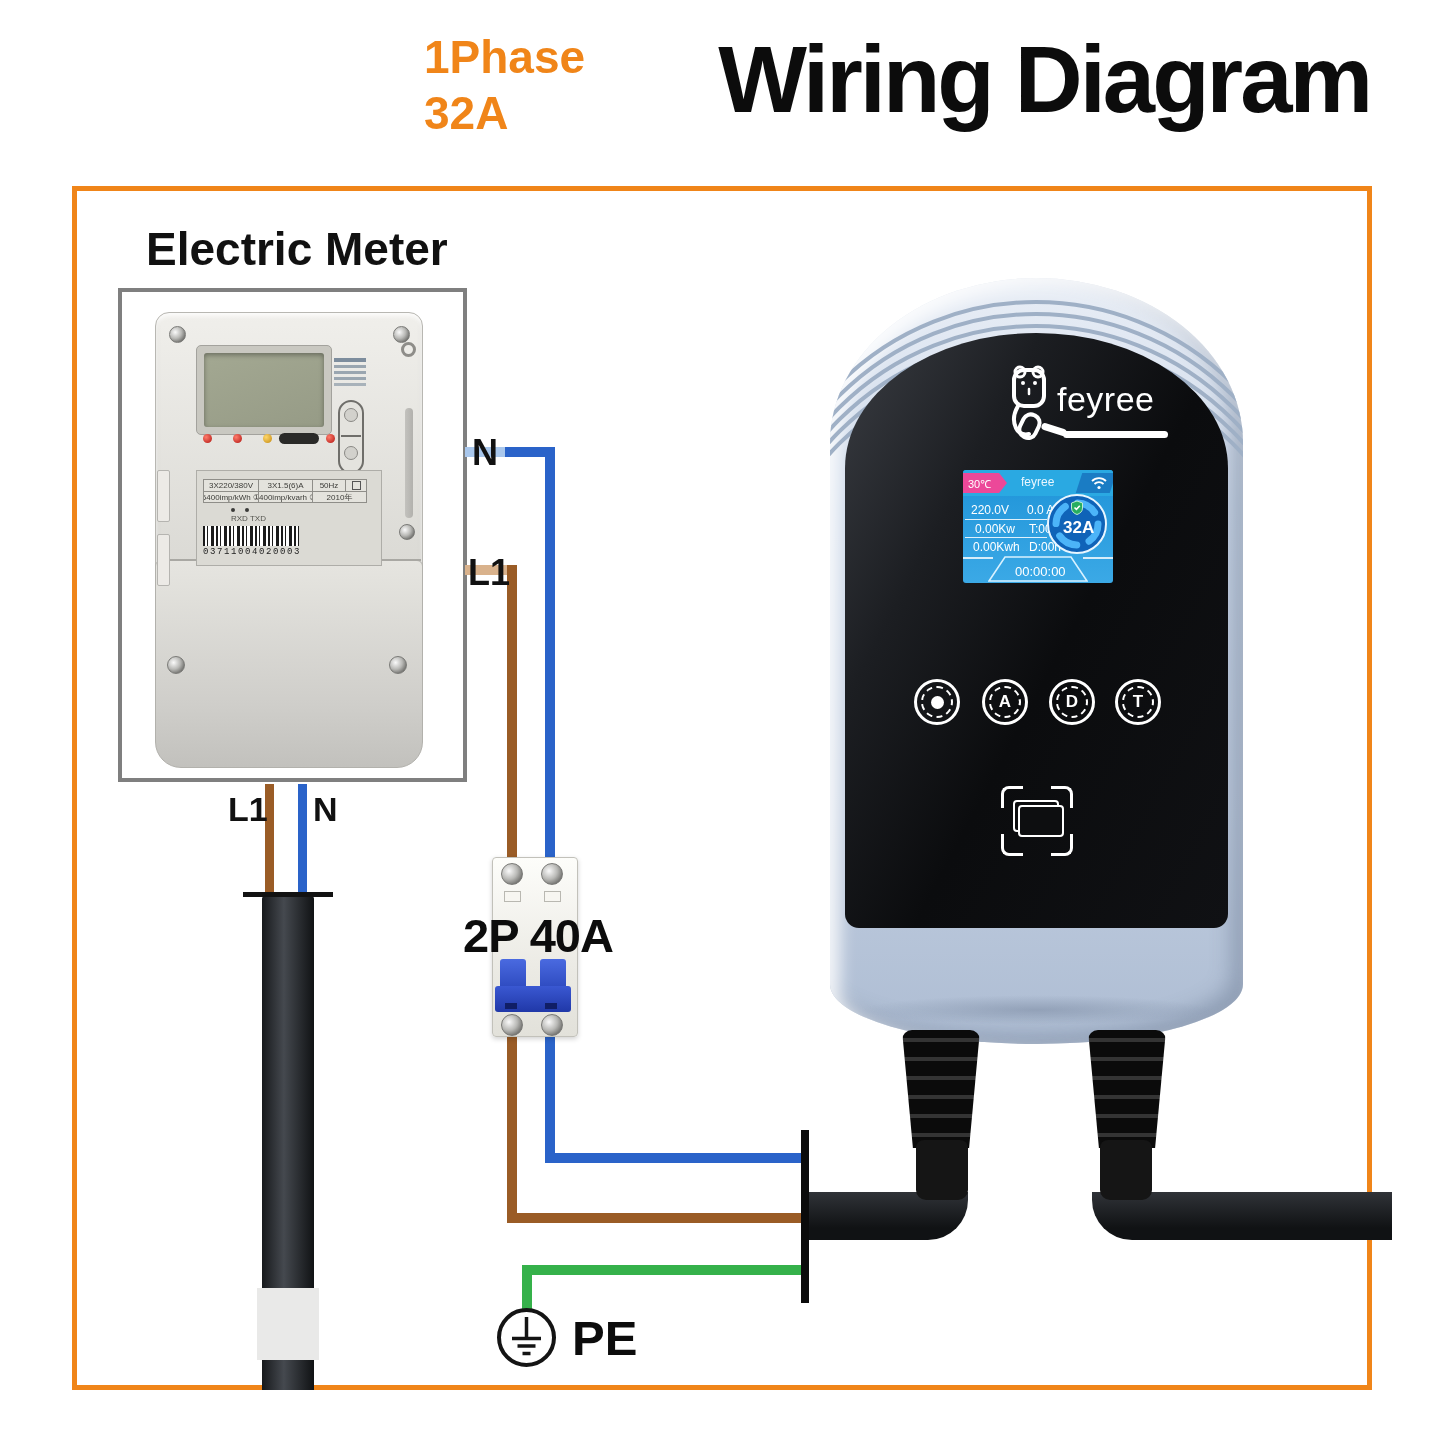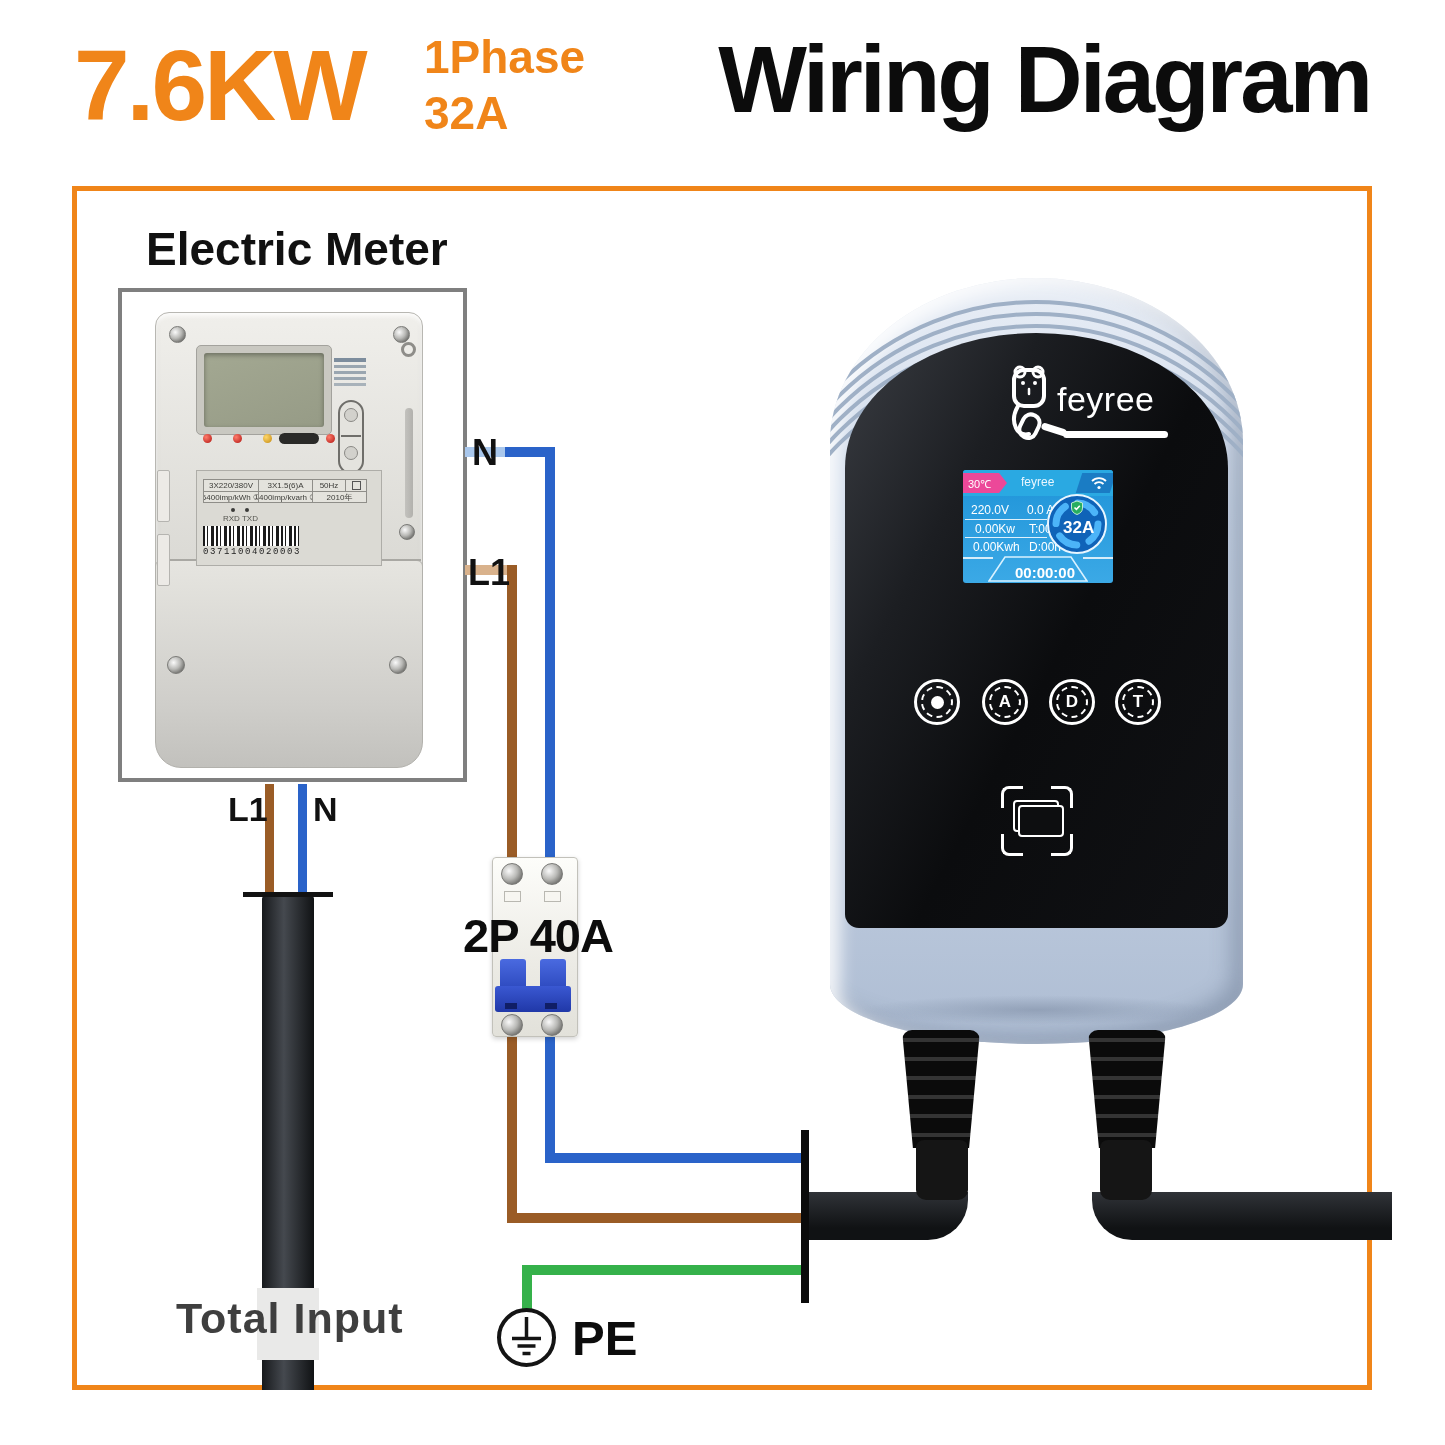--- a/index.html
+++ b/index.html
@@ -19,21 +19,20 @@
             color:#fff;font-size:17px;font-weight:bold;}
   .rfid-corner{position:absolute;width:22px;height:22px;box-sizing:border-box;}
   .np-cell{box-sizing:border-box;border-right:1px solid #8f8e89;display:flex;align-items:center;
            justify-content:center;font-size:8px;color:#3c3c38;overflow:hidden;white-space:nowrap;}
 </style>
 </head>
 <body>
 
 <div class="canvas">
 
-  <div class="txt" style="left:74px;top:28px;font-size:100px;font-weight:bold;color:#F08519;letter-spacing:-3px;">7.6KW</div>
   <div class="txt" style="left:424px;top:30px;font-size:46px;font-weight:bold;color:#F08519;">1Phase</div>
   <div class="txt" style="left:424px;top:86px;font-size:46px;font-weight:bold;color:#F08519;">32A</div>
   <div class="txt" style="right:75px;top:26px;font-size:94px;font-weight:bold;color:#0c0c0c;letter-spacing:-3px;">Wiring Diagram</div>
 
   <div class="abs" style="left:72px;top:186px;width:1300px;height:1204px;border:5px solid #F08519;box-sizing:border-box;z-index:1;"></div>
 
   <div class="txt" style="left:146px;top:222px;font-size:46px;font-weight:bold;color:#111;z-index:3;">Electric Meter</div>
 
   <div class="abs" style="left:118px;top:288px;width:349px;height:494px;border:4px solid #7f7f7f;box-sizing:border-box;background:#fff;z-index:2;"></div>
 
@@ -99,21 +98,21 @@
         <div class="np-cell" style="width:55px;">6400imp/kWh ①</div>
         <div class="np-cell" style="width:54px;">6400imp/kvarh ②</div>
         <div class="np-cell" style="width:53px;border-right:none;">2010年</div>
       </div>
     </div>
 
     <div class="abs" style="left:76px;top:196px;width:24px;height:5px;">
       <div style="position:absolute;left:0;top:0;width:4px;height:4px;border-radius:50%;background:#3a3a38;"></div>
       <div style="position:absolute;left:14px;top:0;width:4px;height:4px;border-radius:50%;background:#3a3a38;"></div>
     </div>
-    <div class="txt" style="left:68px;top:202px;font-size:8px;color:#55554f;">RXD TXD</div>
+    <div class="txt" style="left:76px;top:202px;font-size:8px;color:#55554f;">RXD TXD</div>
 
     <div class="abs" style="left:48px;top:214px;width:96px;height:20px;
                 background:repeating-linear-gradient(90deg,#1b1b1b 0 2px,#fff 2px 4px,#1b1b1b 4px 5px,#fff 5px 8px,#1b1b1b 8px 11px,#fff 11px 13px);"></div>
     <div class="txt" style="left:48px;top:235px;font-size:9px;letter-spacing:1.6px;color:#222;font-family:'Liberation Mono',monospace;">03711004020003</div>
 
     <div class="abs" style="left:250px;top:96px;width:8px;height:110px;background:linear-gradient(90deg,#c3c2be,#b2b1ad);border-radius:4px;"></div>
     <div class="screw" style="left:244px;top:212px;width:16px;height:16px;"></div>
   </div>
 
   <div class="wire" style="left:465px;top:447px;width:42px;height:10px;background:#A9C7EC;z-index:4;"></div>
@@ -132,21 +131,20 @@
 
   <div class="wire" style="left:265px;top:784px;width:9px;height:112px;background:#9A5C26;z-index:3;"></div>
   <div class="wire" style="left:298px;top:784px;width:9px;height:112px;background:#2A63C9;z-index:3;"></div>
   <div class="txt" style="left:228px;top:790px;font-size:34px;font-weight:bold;color:#111;z-index:5;">L1</div>
   <div class="txt" style="left:313px;top:790px;font-size:34px;font-weight:bold;color:#111;z-index:5;">N</div>
 
   <div class="abs" style="left:243px;top:892px;width:90px;height:5px;background:#121212;z-index:4;"></div>
   <div class="abs" style="left:262px;top:896px;width:52px;height:494px;z-index:3;
               background:linear-gradient(90deg,#17191c,#45494f 42%,#101214);border-radius:3px 3px 0 0;"></div>
   <div class="abs" style="left:257px;top:1288px;width:62px;height:72px;background:#e9e9e8;z-index:4;"></div>
-  <div class="txt" style="left:176px;top:1294px;font-size:43px;font-weight:600;color:#3f3f3f;z-index:5;letter-spacing:1px;">Total Input</div>
 
 
   <div class="abs" style="left:492px;top:857px;width:86px;height:180px;z-index:9;
               background:linear-gradient(180deg,#fdfdfa,#ecebe5 60%,#e2e1da);
               border:1px solid #c2c1ba;border-radius:4px;box-sizing:border-box;
               box-shadow:0 2px 5px rgba(0,0,0,.18);">
     <div class="screw" style="left:8px;top:5px;width:22px;height:22px;"></div>
     <div class="screw" style="left:48px;top:5px;width:22px;height:22px;"></div>
     <div class="abs" style="left:11px;top:33px;width:17px;height:11px;background:#f7f6f1;border:1px solid #b9b8b1;box-sizing:border-box;"></div>
     <div class="abs" style="left:51px;top:33px;width:17px;height:11px;background:#f7f6f1;border:1px solid #b9b8b1;box-sizing:border-box;"></div>
@@ -258,21 +256,21 @@
           <path d="M4.5 7.5 L6.4 9.4 L9.8 5.8" fill="none" stroke="#fff" stroke-width="1.6"></path>
         </svg>
         <span class="txt" style="left:14px;top:22px;color:#fff;font-size:17px;font-weight:bold;">32A</span>
       </div>
 
       <div class="abs" style="left:0;top:87px;width:30px;height:1.5px;background:rgba(255,255,255,.8);"></div>
       <div class="abs" style="left:120px;top:87px;width:30px;height:1.5px;background:rgba(255,255,255,.8);"></div>
       <svg width="100" height="26" viewBox="0 0 100 26" style="position:absolute;left:25px;top:86px;">
         <path d="M17 1 L83 1 L99 25 L1 25 Z" fill="none" stroke="#d8f1ff" stroke-width="1.6"></path>
       </svg>
-      <span class="txt" style="left:52px;top:94px;color:#fff;font-size:15px;font-weight:bold;">00:00:00</span>
+      <span class="txt" style="left:52px;top:94px;color:#fff;font-size:13px;">00:00:00</span>
     </div>
 
     <div class="touchbtn" style="left:84px;top:401px;">
       <div class="dashring">
           <span style="display:block;width:13px;height:13px;border-radius:50%;background:#fff;"></span>
         </div>
     </div>
     <div class="touchbtn" style="left:152px;top:401px;">
       <div class="dashring">
           <span>A</span>

